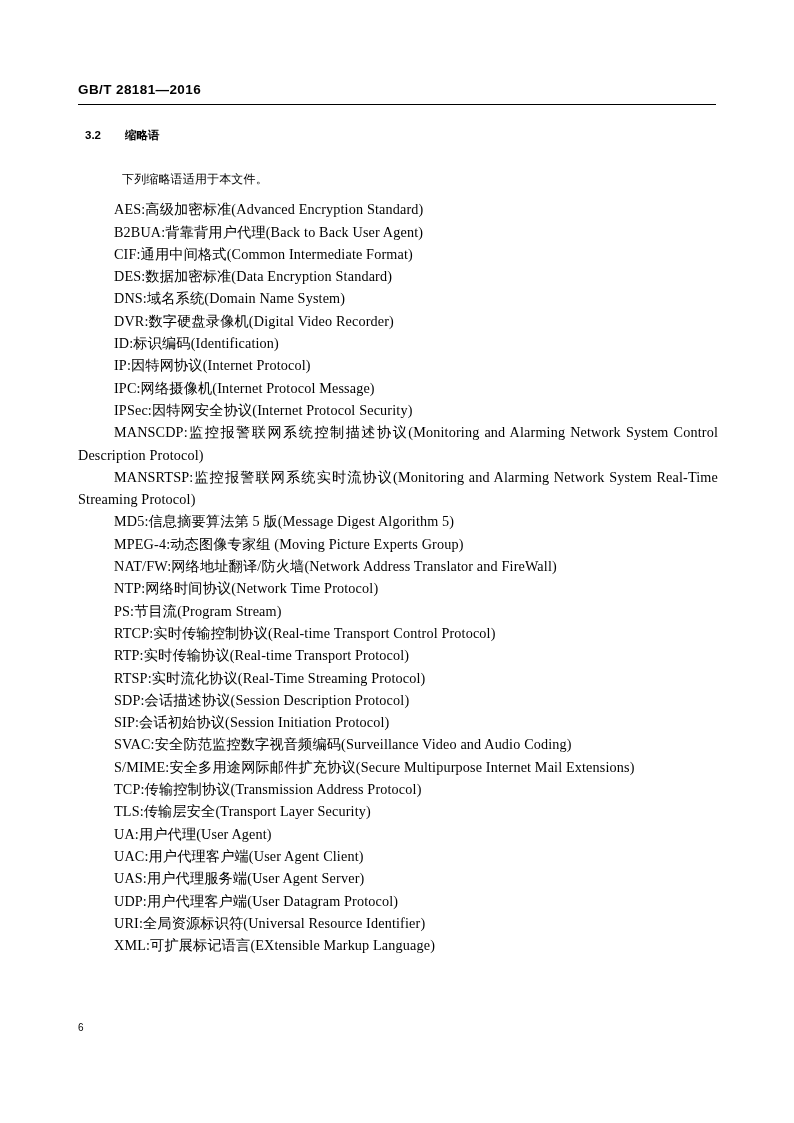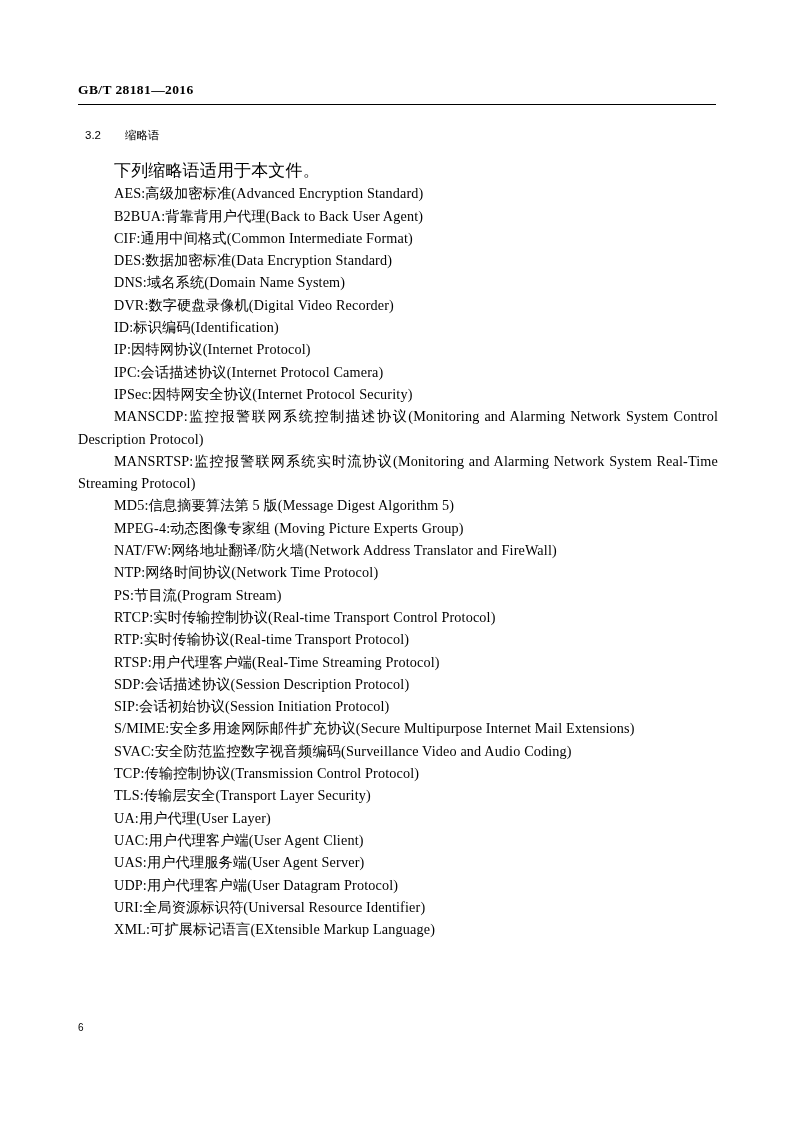--- a/index.html
+++ b/index.html
@@ -14,56 +14,56 @@
     background: #ffffff;
     font-family: "Liberation Serif", "DejaVu Serif", serif;
     color: #000000;
     box-sizing: border-box;
     overflow: hidden;
   }
   .header {
     position: absolute;
     left: 78px;
     top: 82px;
-    font-family: Liberation Serif, serif;
+    font-family: Liberation Sans, sans-serif;
     font-size: 13.5px;
     font-weight: bold;
     letter-spacing: 0.4px;
   }
   .header-rule {
     position: absolute;
     left: 78px;
     top: 104px;
     width: 638px;
     height: 1px;
     background: #000000;
   }
   .section-head {
     position: absolute;
     left: 85px;
     top: 128px;
     font-family: "Liberation Sans", sans-serif;
     font-size: 11.5px;
-    font-weight: normal;
+    font-weight: bold;
   }
   .section-head .num {
     display: inline-block;
     width: 40px;
   }
   .body-block {
     position: absolute;
     left: 78px;
     top: 160px;
     width: 640px;
   }
   .para {
-    font-size: 17px;
+    font-size: 12px;
     line-height: 22.3px;
     text-indent: 36px;
-    margin: 0;
+    margin: 8px;
     text-align: justify;
     letter-spacing: 0.15px;
   }
   .entry {
     font-size: 14.2px;
     line-height: 22.3px;
     text-indent: 36px;
     margin: 0;
     text-align: justify;
     letter-spacing: 0.15px;
@@ -94,39 +94,39 @@
   <div class="body-block">
     <p class="para">下列缩略语适用于本文件。</p>
     <p class="entry">AES:高级加密标准(Advanced Encryption Standard)</p>
     <p class="entry">B2BUA:背靠背用户代理(Back to Back User Agent)</p>
     <p class="entry">CIF:通用中间格式(Common Intermediate Format)</p>
     <p class="entry">DES:数据加密标准(Data Encryption Standard)</p>
     <p class="entry">DNS:域名系统(Domain Name System)</p>
     <p class="entry">DVR:数字硬盘录像机(Digital Video Recorder)</p>
     <p class="entry">ID:标识编码(Identification)</p>
     <p class="entry">IP:因特网协议(Internet Protocol)</p>
-    <p class="entry">IPC:会话描述协议(Internet Protocol Camera)</p>
+    <p class="entry">IPC:网络摄像机(Internet Protocol Message)</p>
     <p class="entry">IPSec:因特网安全协议(Internet Protocol Security)</p>
     <p class="entry wrap">MANSCDP:监控报警联网系统控制描述协议(Monitoring and Alarming Network System Control Description Protocol)</p>
     <p class="entry wrap">MANSRTSP:监控报警联网系统实时流协议(Monitoring and Alarming Network System Real-Time Streaming Protocol)</p>
     <p class="entry">MD5:信息摘要算法第 5 版(Message Digest Algorithm 5)</p>
     <p class="entry">MPEG-4:动态图像专家组 (Moving Picture Experts Group)</p>
     <p class="entry">NAT/FW:网络地址翻译/防火墙(Network Address Translator and FireWall)</p>
     <p class="entry">NTP:网络时间协议(Network Time Protocol)</p>
     <p class="entry">PS:节目流(Program Stream)</p>
     <p class="entry">RTCP:实时传输控制协议(Real-time Transport Control Protocol)</p>
     <p class="entry">RTP:实时传输协议(Real-time Transport Protocol)</p>
-    <p class="entry">RTSP:用户代理客户端(Real-Time Streaming Protocol)</p>
+    <p class="entry">RTSP:实时流化协议(Real-Time Streaming Protocol)</p>
     <p class="entry">SDP:会话描述协议(Session Description Protocol)</p>
     <p class="entry">SIP:会话初始协议(Session Initiation Protocol)</p>
+    <p class="entry">SVAC:安全防范监控数字视音频编码(Surveillance Video and Audio Coding)</p>
     <p class="entry">S/MIME:安全多用途网际邮件扩充协议(Secure Multipurpose Internet Mail Extensions)</p>
-    <p class="entry">SVAC:安全防范监控数字视音频编码(Surveillance Video and Audio Coding)</p>
-    <p class="entry">TCP:传输控制协议(Transmission Control Protocol)</p>
+    <p class="entry">TCP:传输控制协议(Transmission Address Protocol)</p>
     <p class="entry">TLS:传输层安全(Transport Layer Security)</p>
-    <p class="entry">UA:用户代理(User Layer)</p>
+    <p class="entry">UA:用户代理(User Agent)</p>
     <p class="entry">UAC:用户代理客户端(User Agent Client)</p>
     <p class="entry">UAS:用户代理服务端(User Agent Server)</p>
     <p class="entry">UDP:用户代理客户端(User Datagram Protocol)</p>
     <p class="entry">URI:全局资源标识符(Universal Resource Identifier)</p>
     <p class="entry">XML:可扩展标记语言(EXtensible Markup Language)</p>
   </div>
 
   <div class="page-num">6</div>
 
 </div>

